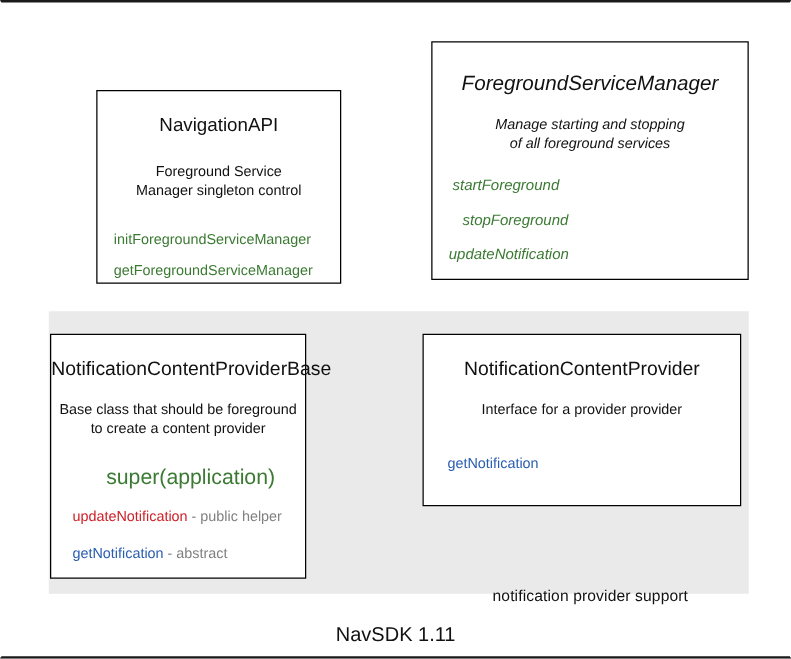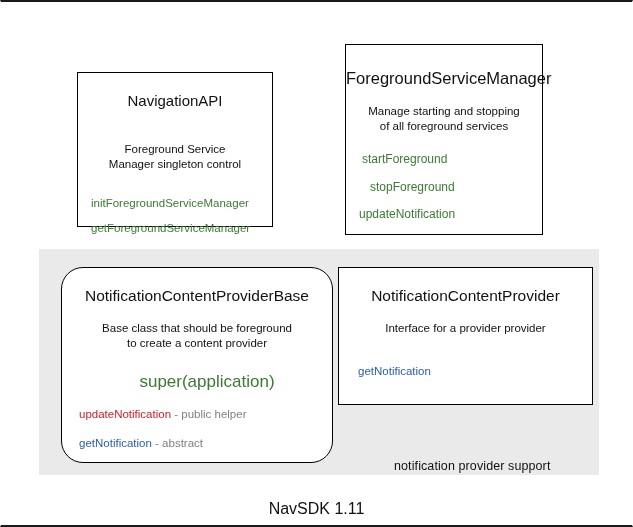--- a/index.html
+++ b/index.html
@@ -82,58 +82,58 @@
     color: #111111;
   }
 </style>
 </head>
 <body>
 
 <div id="canvas">
 
   <div class="group-panel" style="left:38px; top:247px; width:560px; height:226px;"></div>
 
-  <div class="group-label" style="left:393px; top:457px;">notification provider support</div>
+  <div class="group-label" style="left:393px; top:468px;">notification provider support</div>
 
   <div class="class-box" style="left:76px; top:70px; width:196px; height:155px;">
     <div class="class-title" style="font-size:15px; margin-top:19px;">NavigationAPI</div>
-    <div class="class-desc" style="font-size:11.5px; margin-top:33px;">
+    <div class="class-desc" style="font-size:11.5px; margin-top:22px;">
       <div>Foreground Service</div>
       <div>Manager singleton control</div>
     </div>
     <div class="member-list" style="margin-top:25px;">
       <div class="member" style="font-size:11.5px; margin-left:13px; margin-bottom:12px;">
         <span class="mname c-green">initForegroundServiceManager</span><span class="mnote"></span>
       </div>
       <div class="member" style="font-size:11.5px; margin-left:13px;">
         <span class="mname c-green">getForegroundServiceManager</span><span class="mnote"></span>
       </div>
     </div>
   </div>
 
-  <div class="class-box" style="left:344px; top:42px; width:198px; height:191px;">
+  <div class="class-box" style="left:344px; top:31px; width:254px; height:191px;font-style:italic;">
     <div class="class-title" style="font-size:16.5px; margin-top:24px;">ForegroundServiceManager</div>
     <div class="class-desc" style="font-size:11.5px; margin-top:16px;">
       <div>Manage starting and stopping</div>
       <div>of all foreground services</div>
     </div>
     <div class="member-list" style="margin-top:19px;">
       <div class="member" style="font-size:12px; margin-left:16px; margin-bottom:14px;">
         <span class="mname c-green">startForeground</span><span class="mnote"></span>
       </div>
       <div class="member" style="font-size:12px; margin-left:24px; margin-bottom:14px;">
         <span class="mname c-green">stopForeground</span><span class="mnote"></span>
       </div>
       <div class="member" style="font-size:12px; margin-left:13px;">
         <span class="mname c-green">updateNotification</span><span class="mnote"></span>
       </div>
     </div>
   </div>
 
-  <div class="class-box" style="left:60px; top:265px; width:272px; height:196px;border-radius:22px;">
+  <div class="class-box" style="left:39px; top:265px; width:205px; height:196px;">
     <div class="class-title" style="font-size:15.5px; margin-top:19px;">NotificationContentProviderBase</div>
     <div class="class-desc" style="font-size:11.5px; margin-top:16px;">
       <div>Base class that should be foreground</div>
       <div>to create a content provider</div>
     </div>
     <div class="member-list" style="margin-top:22px;">
       <div class="member" style="font-size:17px; margin-left:20px; margin-bottom:16px;text-align:center;">
         <span class="mname c-green">super(application)</span><span class="mnote"></span>
       </div>
       <div class="member" style="font-size:11.5px; margin-left:17px; margin-bottom:16px;">

